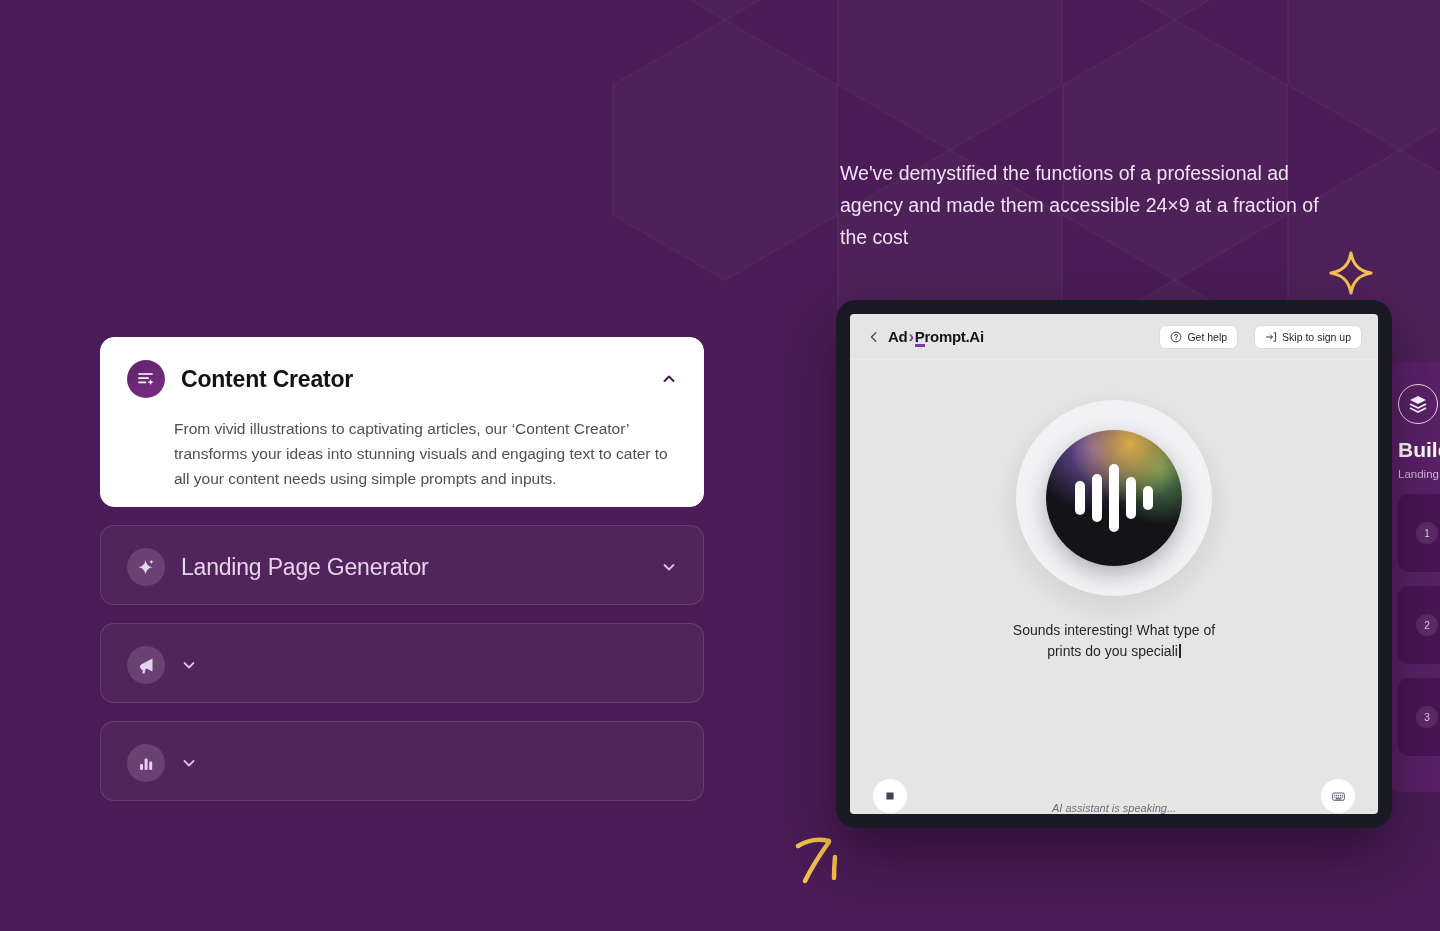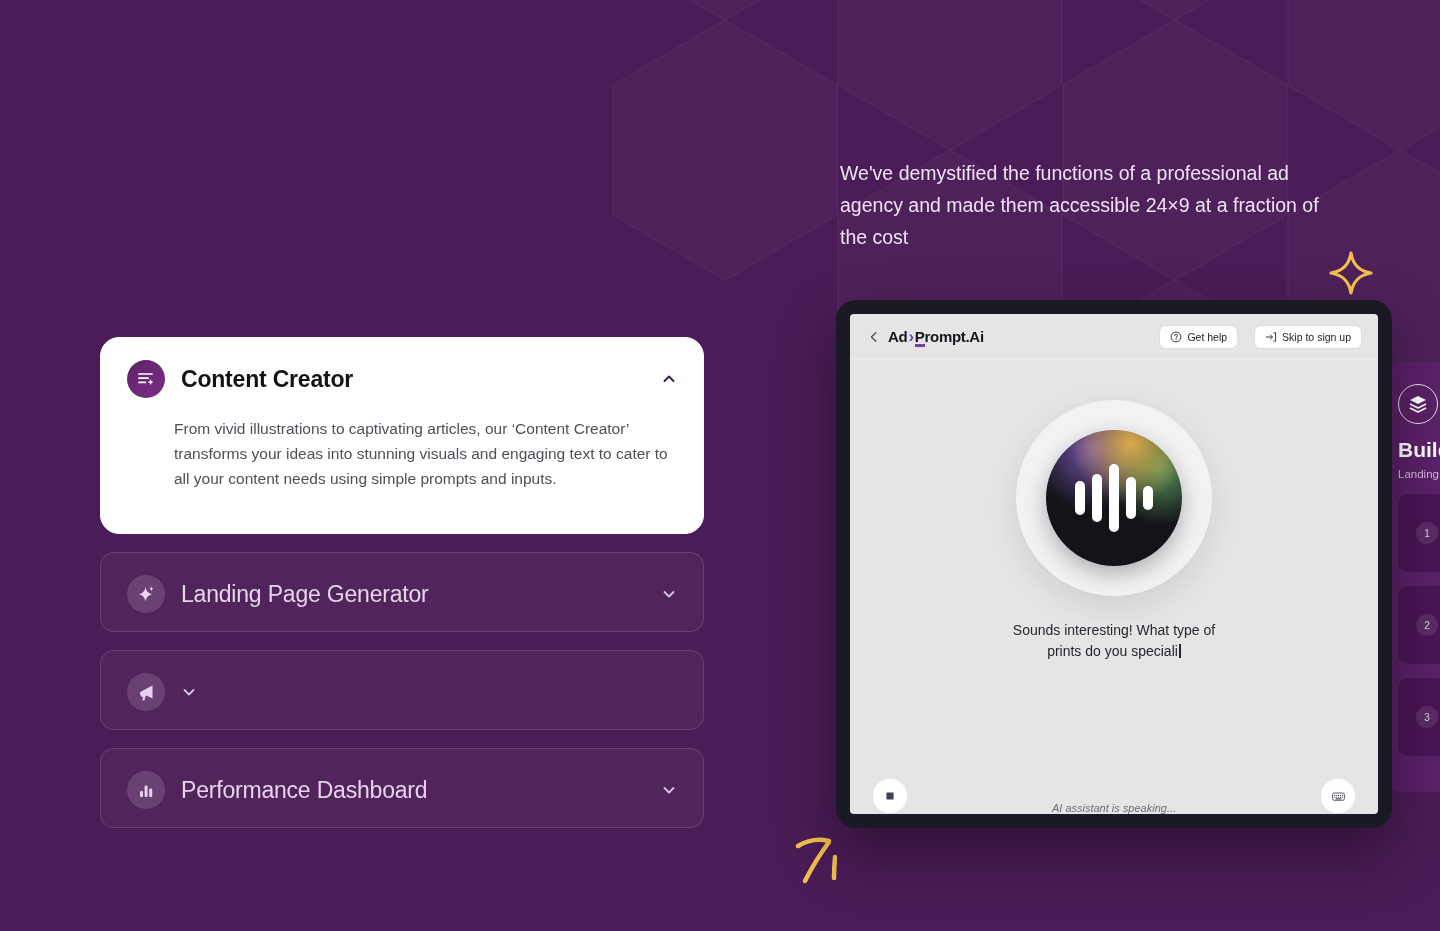--- a/index.html
+++ b/index.html
@@ -48,22 +48,21 @@
   }
   .acc-item {
     border-radius: 14px;
     margin-bottom: 18px;
     border: 1px solid rgba(255,255,255,0.13);
     background: rgba(255,255,255,0.035);
   }
   .acc-item.open {
     background: #ffffff;
     border-color: #ffffff;
-    padding-bottom: 28px;
-    border-radius: 19px;
+    padding-bottom: 1px;
   }
   .acc-head {
     display: flex;
     align-items: center;
     gap: 16px;
     padding: 22px 26px 18px 26px;
     cursor: pointer;
   }
   .acc-icon {
     width: 38px; height: 38px;
@@ -376,21 +375,20 @@
 
     <div class="acc-item">
       <div class="acc-head">
         <span class="acc-icon">
           <svg width="20" height="20" viewBox="0 0 20 20">
             <rect x="4" y="11" width="3" height="6" rx="1.2" fill="#e7d2ef"></rect>
             <rect x="8.6" y="5.5" width="3" height="11.5" rx="1.2" fill="#e7d2ef"></rect>
             <rect x="13.2" y="8.5" width="3" height="8.5" rx="1.2" fill="#e7d2ef"></rect>
           </svg>
         </span>
-        <span class="acc-title">Performance Dashboard</span>
         <span class="acc-chev">
           <svg width="16" height="16" viewBox="0 0 16 16">
             <polyline points="3.5,6 8,10.5 12.5,6" fill="none" stroke="#d9c2e2" stroke-width="1.8" stroke-linecap="round" stroke-linejoin="round"></polyline>
           </svg>
         </span>
       </div>
     </div>
   </div>
 
   <div id="side-panel">

